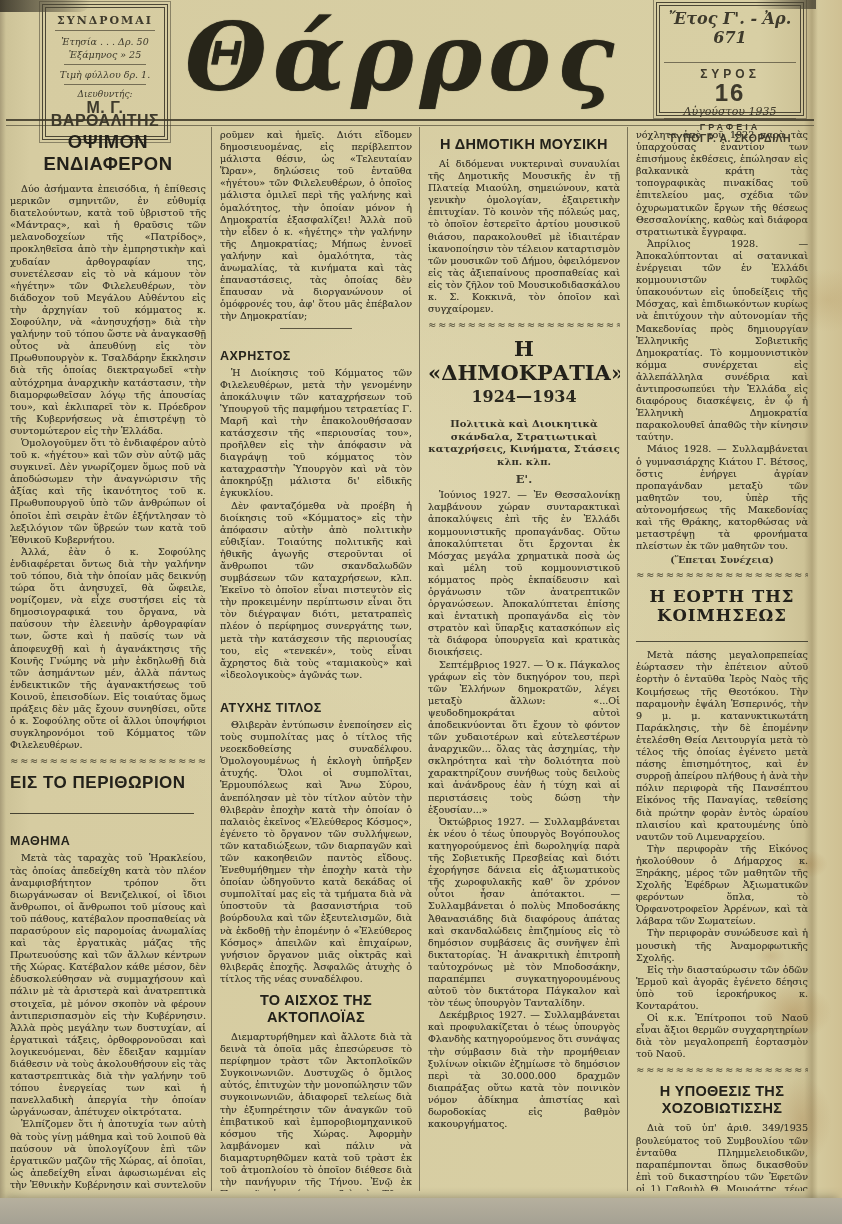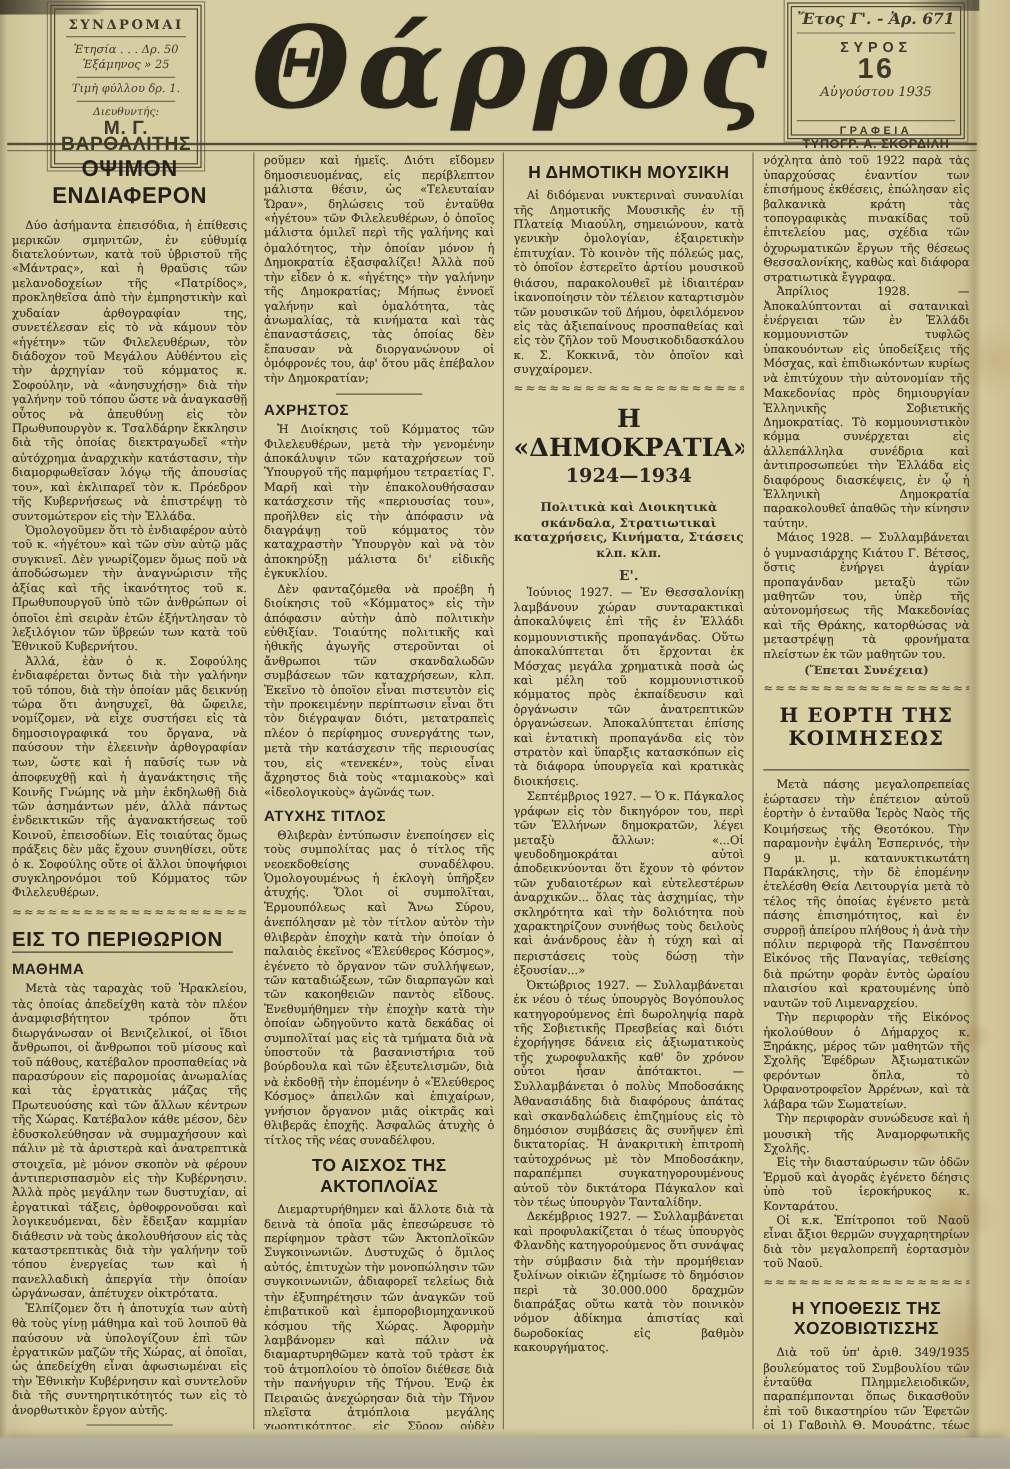--- a/index.html
+++ b/index.html
@@ -23,51 +23,51 @@
   
   .sub-box{position:absolute;left:42px;top:4px;width:126px;height:136px;
     border:4px double #4b4635;outline:1px solid rgba(75,70,53,.55);outline-offset:2px;
     text-align:center;font-size:9.5px;line-height:13px;color:#3e3a2c;padding-top:6px;box-sizing:border-box;}
   .sub-box .bx-title{font-weight:700;letter-spacing:2px;font-size:11px;border-bottom:1px solid rgba(75,70,53,.7);
     width:84%;margin:0 auto 4px;padding-bottom:3px;}
   .sub-box .bx-line{font-style:italic;}
   .sub-box .bx-sep{width:70%;margin:3px auto;border-top:1px solid rgba(75,70,53,.7);}
   .sub-box .bx-dir-label{font-style:italic;font-size:9px;}
   .sub-box .bx-dir{font-weight:700;font-size:16px;letter-spacing:.5px;font-family:"Liberation Sans",sans-serif;}
-  .paper-title{position:absolute;left:185px;top:2px;width:460px;text-align:right;
+  .paper-title{position:absolute;left:185px;top:2px;width:460px;text-align:left;
     font-family:"DejaVu Serif",serif;font-style:italic;font-weight:700;font-size:94px;line-height:110px;
     color:#272519;letter-spacing:6px;text-shadow:0 0 1px rgba(39,37,25,.7);}
   .issue-box{position:absolute;left:656px;top:2px;width:148px;height:114px;
     border:4px double #4b4635;outline:1px solid rgba(75,70,53,.55);outline-offset:2px;
     text-align:center;color:#3e3a2c;box-sizing:border-box;padding-top:3px;}
-  .issue-box .ib-year{font-style:italic;font-weight:700;font-size:13px;border-bottom:1px solid rgba(75,70,53,.7);
-    padding-bottom:3px;margin:0 4px 4px;}
+  .issue-box .ib-year{font-style:italic;font-weight:700;font-size:16px;border-bottom:1px solid rgba(75,70,53,.7);
+    padding-bottom:15px;margin:0 4px 4px;}
   .issue-box .ib-city{font-family:"Liberation Sans",sans-serif;font-weight:700;font-size:12px;letter-spacing:4px;}
   .issue-box .ib-day{font-family:"Liberation Sans",sans-serif;font-weight:700;font-size:24px;line-height:24px;letter-spacing:2px;}
-  .issue-box .ib-date{font-style:italic;font-size:11px;border-bottom:1px solid rgba(75,70,53,.7);padding-bottom:17px;margin:0 4px 3px;}
+  .issue-box .ib-date{font-style:italic;font-size:11px;border-bottom:1px solid rgba(75,70,53,.7);padding-bottom:0;margin:0 4px 3px;}
   .issue-box .ib-off-label{font-family:"Liberation Sans",sans-serif;font-weight:700;font-size:9px;letter-spacing:3px;}
   .issue-box .ib-off{font-family:"Liberation Sans",sans-serif;font-weight:700;font-size:10.5px;letter-spacing:.5px;}
   .mast-rule{position:absolute;left:6px;right:28px;top:119px;height:4px;
     border-top:2px solid rgba(60,55,40,.85);border-bottom:1px solid rgba(60,55,40,.6);}
   
   .vrule{position:absolute;top:127px;height:1064px;width:1px;background:rgba(70,64,48,.65);}
   .vr1{left:211px}.vr2{left:419px}.vr3{left:627px}
   .col{position:absolute;top:129px;height:1062px;overflow:hidden;}
   .c1{left:10px;width:196px;}
   .c2{left:220px;width:192px;}
   .c3{left:428px;width:192px;}
   .c4{left:636px;width:172px;}
   .bodytext{font-size:9.6px;line-height:12.1px;text-align:justify;text-indent:11px;margin:0;
     color:#3b382c;text-shadow:0 0 .4px rgba(59,56,44,.55);}
   .headline{font-family:"Liberation Sans",sans-serif;font-weight:700;font-size:19px;line-height:22px;
     text-align:center;letter-spacing:.5px;color:#23211a;margin:2px 0 8px;transform:scaleX(.97);transform-origin:center;}
   .section-head{font-family:"Liberation Sans",sans-serif;font-weight:700;font-size:17px;line-height:20px;
-    color:#23211a;margin:6px 0 7px;border-bottom:1.5px solid rgba(45,42,32,.85);padding-bottom:0;width:94%;letter-spacing:.5px;}
+    color:#23211a;margin:6px 0 7px;border-bottom:1.5px solid rgba(45,42,32,.85);padding-bottom:20px;width:94%;letter-spacing:.5px;}
   .sub{font-family:"Liberation Sans",sans-serif;font-weight:700;font-size:12.5px;line-height:15px;
-    color:#26241c;margin:6px 0 3px;letter-spacing:.5px;}
+    color:#26241c;margin:20px 0 3px;letter-spacing:.5px;}
   .midhead{font-family:"Liberation Sans",sans-serif;font-weight:700;font-size:14.5px;line-height:17px;
     text-align:center;color:#23211a;margin:7px 0 5px;letter-spacing:.3px;}
   .h-dimokratia{font-family:"DejaVu Serif",serif;font-weight:700;font-size:21px;line-height:24px;
     text-align:center;color:#23211a;margin:6px 0 2px;}
   .h-years{font-family:"DejaVu Serif",serif;font-weight:700;font-size:16px;text-align:center;margin:0 0 4px;color:#2a281f;}
   .deck{font-size:10px;line-height:12.5px;font-weight:700;text-align:center;margin:12px 0 4px;color:#333025;}
   .part-label{text-align:center;font-weight:700;font-size:11.5px;margin:2px 0 3px;}
   .h-serifcaps{font-family:"DejaVu Serif",serif;font-weight:700;font-size:16.5px;line-height:19px;text-align:center;
     color:#23211a;letter-spacing:1px;margin:6px 0 7px;border-bottom:1px solid rgba(45,42,32,.8);padding-bottom:16px;}
   .chain{text-align:center;letter-spacing:1.5px;font-size:10px;line-height:12px;color:#45412f;margin:4px 0;overflow:hidden;white-space:nowrap;}

